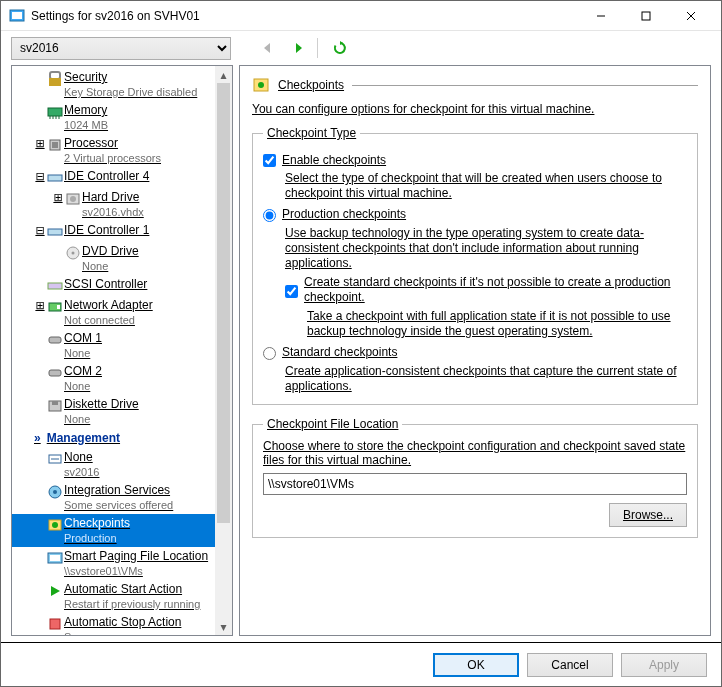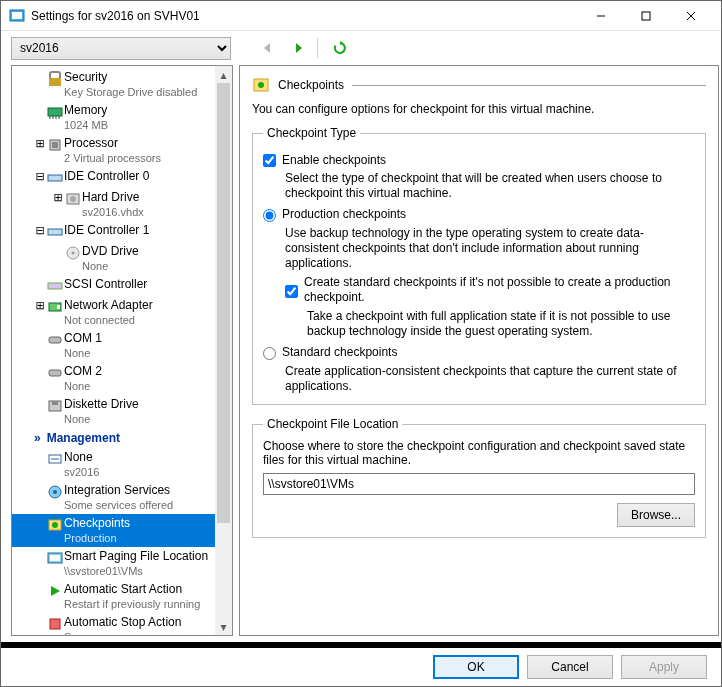--- a/index.html
+++ b/index.html
@@ -11,21 +11,21 @@
 .titlebar .title { flex: 1; font-size: 12px; }
 .winbtn { width: 45px; height: 29px; display: flex; align-items: center; justify-content: center; }
 .winbtn svg { width: 10px; height: 10px; }
 
 
 .toolbar { height: 34px; display: flex; align-items: center; padding: 4px 10px; gap: 8px; }
 .toolbar select { width: 220px; height: 23px; border: 1px solid #adadad; background: linear-gradient(#f0f0f0,#e5e5e5); padding: 0 4px; }
 .tb-btn { width: 22px; height: 22px; display: flex; align-items: center; justify-content: center; }
 
 
-.main { flex: 1; display: flex; padding: 0 2px 6px 10px; gap: 6px; min-height: 0; }
+.main { flex: 1; display: flex; padding: 0 10px 6px 10px; gap: 6px; min-height: 0; text-decoration: underline; }
 .tree { width: 222px; border: 1px solid #828790; background: #fff; overflow-y: auto; overflow-x: hidden; padding: 2px 0; position: relative; }
 .content { flex: 1; border: 1px solid #828790; background: #fff; padding: 10px 12px; overflow: auto; }
 
 
 .node { display: flex; align-items: flex-start; padding: 2px 4px 2px 4px; cursor: default; }
 .node .exp { width: 12px; text-align: center; color: #000; font-size: 11px; margin-top: 1px; }
 .node .ic { width: 18px; display: flex; justify-content: center; margin-top: 1px; }
 .node .lbl { display: flex; flex-direction: column; }
 .node .lbl .t { line-height: 15px; }
 .node .lbl .s { line-height: 14px; color: #6d6d6d; font-size: 11px; }
@@ -54,21 +54,21 @@
 .radio-group { margin-left: 0; }
 .radio { display:flex; align-items:flex-start; gap:6px; margin-top:6px; }
 .radio input { margin-top: 2px; }
 .file-input { width: 100%; height: 22px; border: 1px solid #7a7a7a; padding: 2px 4px; margin-top:6px; }
 .browse-row { display:flex; justify-content:flex-end; margin-top:8px; }
 button.std { min-width: 78px; height: 24px; border: 1px solid #adadad; background: linear-gradient(#f0f0f0,#e5e5e5); padding: 0 12px; }
 button.std:disabled { color:#9b9b9b; }
 button.primary { border: 2px solid #0078d7; background:#e5f1fb; }
 
 
-.footer { height: 44px; display:flex; align-items:center; justify-content:flex-end; gap:8px; padding: 0 14px; border-top: 6px solid #000000; }
+.footer { height: 44px; display:flex; align-items:center; justify-content:flex-end; gap:8px; padding: 0 14px; border-top: 1px solid #000000; }
 .footer button { width: 86px; }
 
 
 svg { display:block; }
 </style>
 </head>
 <body>
 
 <div class="titlebar">
   <span class="icon">
@@ -167,21 +167,21 @@
           </span>
         </div>
         <div class="node d2">
           <span class="exp">⊟</span>
           <span class="ic">
             <svg width="16" height="16" viewBox="0 0 16 16">
               <rect x="1" y="5" width="14" height="6" fill="#bde" stroke="#369"></rect>
             </svg>
           </span>
           <span class="lbl">
-            <span class="t">IDE Controller 0</span>
+            <span class="t">IDE Controller 4</span>
           </span>
         </div>
         <div class="node d3">
           <span class="exp">⊞</span>
           <span class="ic">
             <svg width="16" height="16" viewBox="0 0 16 16">
               <rect x="2" y="3" width="12" height="10" fill="#ddd" stroke="#777"></rect>
               <circle cx="8" cy="8" r="3" fill="#aaa"></circle>
             </svg>
           </span>

